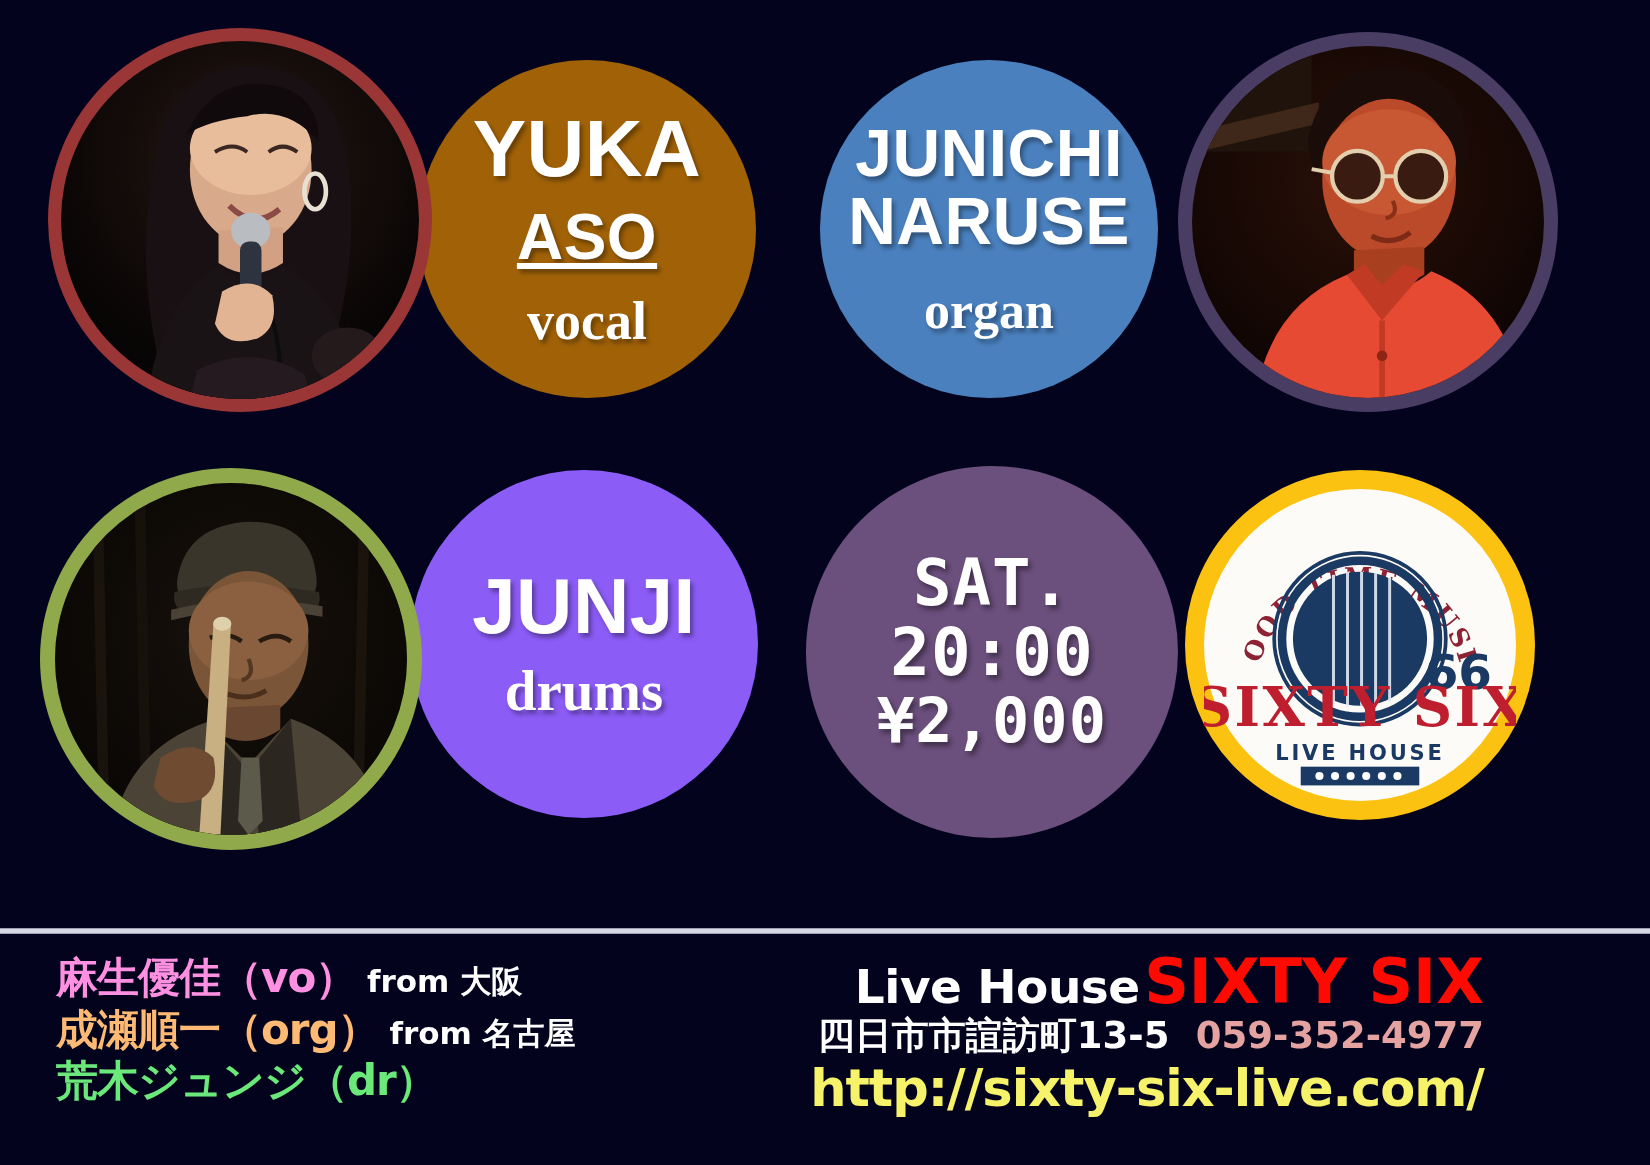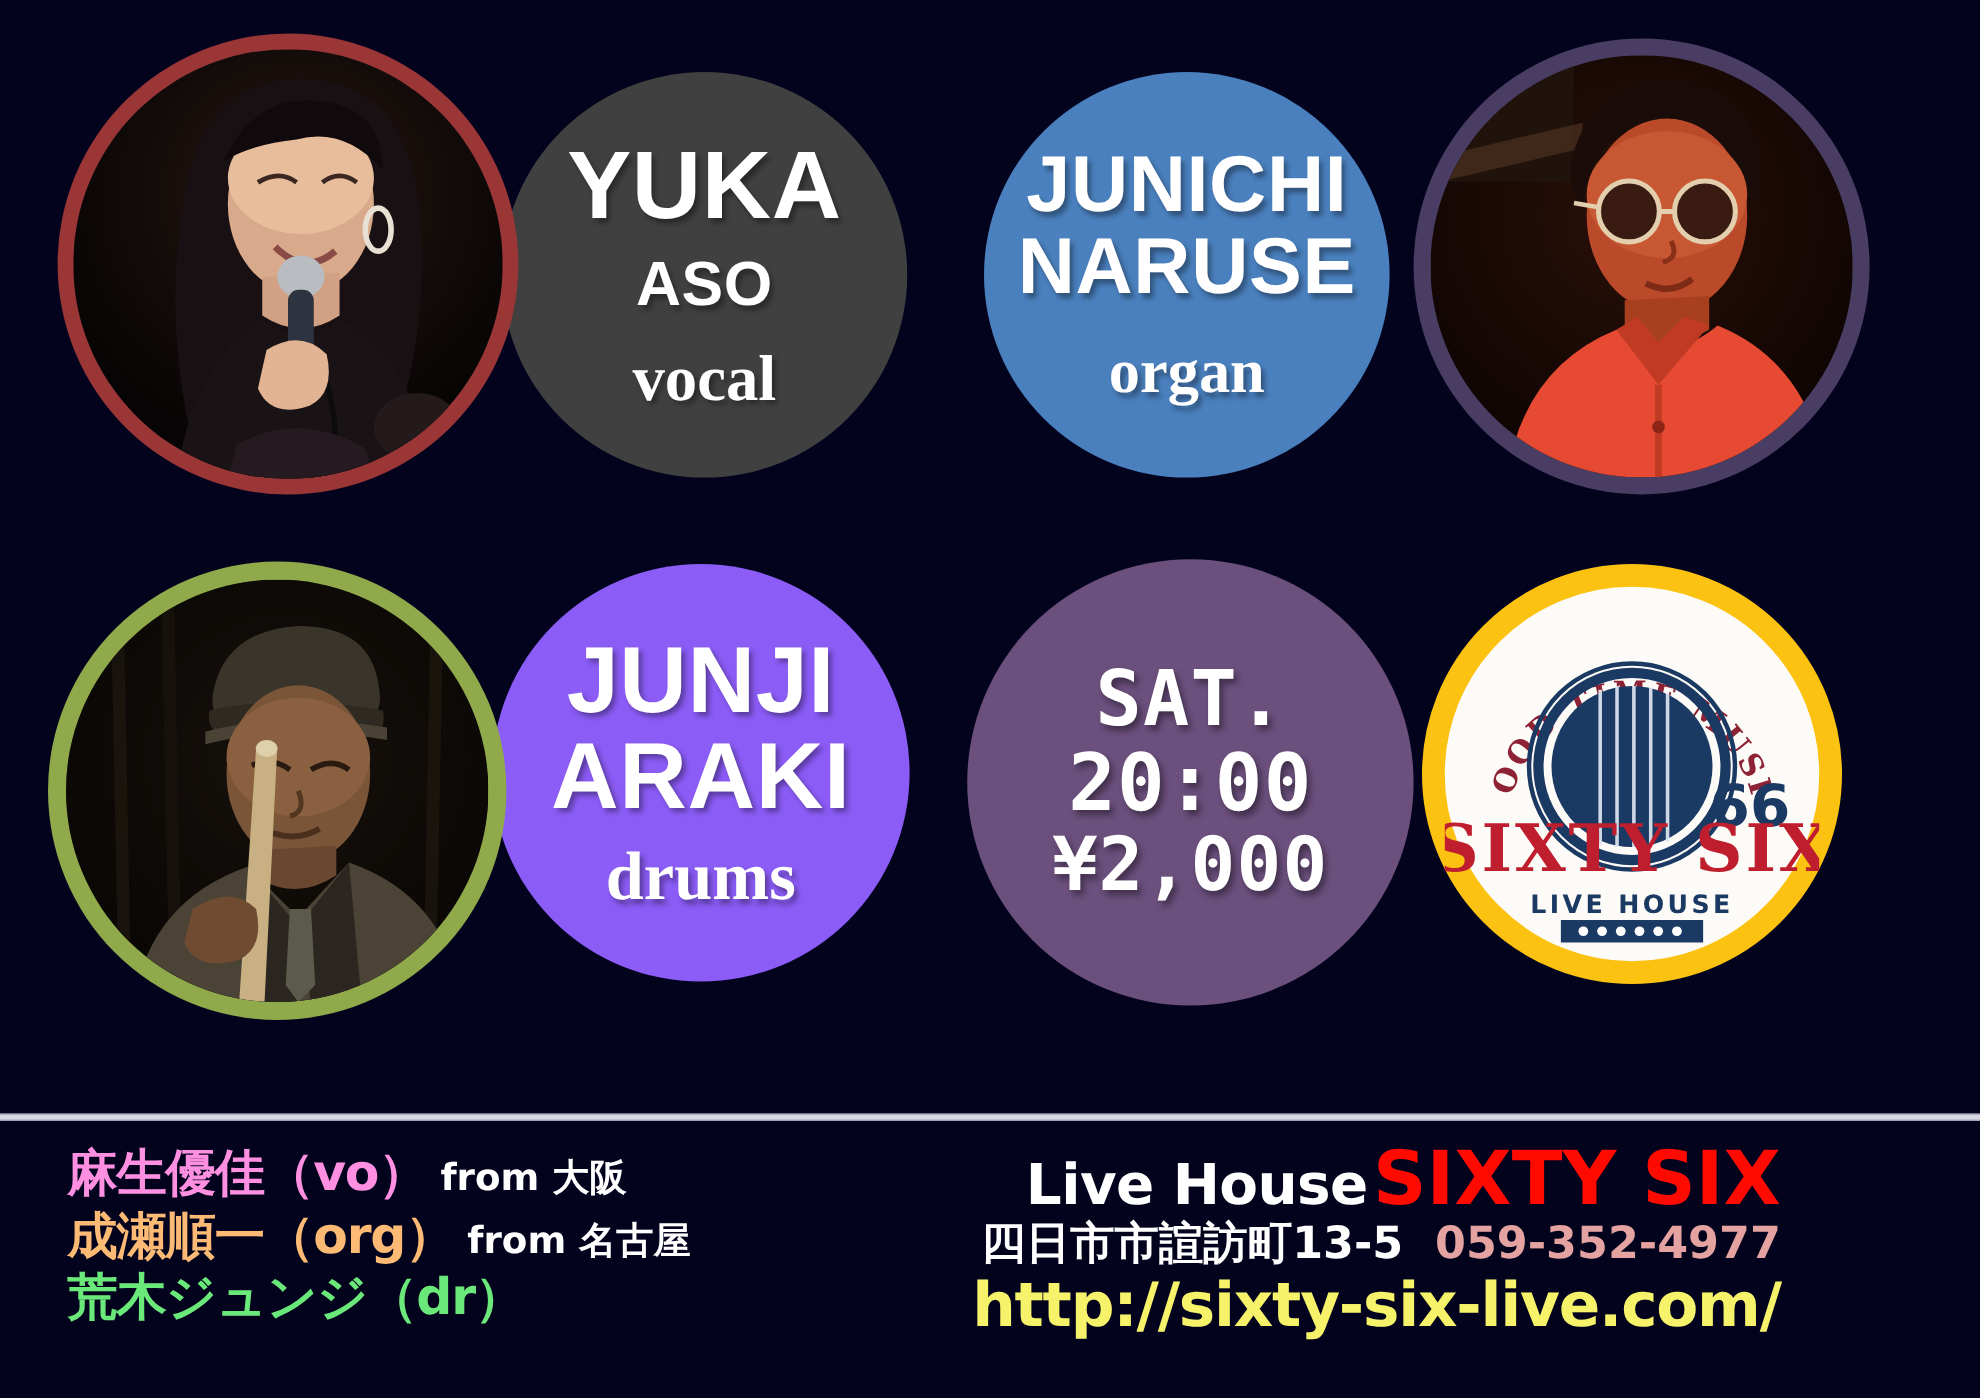--- a/index.html
+++ b/index.html
@@ -107,23 +107,23 @@
             font-family:"DejaVu Sans", sans-serif; }
   .v-url  { color:#F6F36A; font-weight:bold; font-size:51px; letter-spacing:-1px;
             line-height:1.1; margin-top:4px; white-space:nowrap;
             font-family:"DejaVu Sans", sans-serif; }
 </style>
 </head>
 <body>
 
 <div id="flyer">
 
-  <div class="circ namecirc" id="yuka-name-circle" style="left:418px; top:60px; width:338px; height:338px; background:#404040;">
+  <div class="circ namecirc" id="yuka-name-circle" style="left:418px; top:60px; width:338px; height:338px; background:#a16207;">
     <div class="nm-line" style="font-size:80px;">YUKA</div>
-    <div class="nm-line" style="font-size:52px; margin-top:18px;">ASO</div>
+    <div class="nm-line" style="font-size:64px; margin-top:18px;text-decoration:underline;">ASO</div>
     <div class="nm-role" style="font-size:54px; margin-top:26px;">vocal</div>
   </div>
 
   <div class="circ photocirc" id="yuka-photo" style="left:48px; top:28px; width:384px; height:384px; background:#9B3636;">
     <div class="photo-inner" style="inset:13px;">
       <svg class="ph-img" viewBox="0 0 100 100" preserveAspectRatio="xMidYMid slice">
         <defs>
           <radialGradient id="gy" cx="52%" cy="34%" r="62%">
             <stop offset="0%" stop-color="#2a1a14"></stop>
             <stop offset="60%" stop-color="#120b09"></stop>
@@ -201,21 +201,20 @@
         <path d="M18 100 Q22 74 44 65 Q56 74 68 64 Q90 73 94 100 Z" fill="#E64A32"></path>
         <path d="M44 65 L54 78 L66 64 L60 62 L54 68 L49 62 Z" fill="#c13a24"></path>
         <path d="M54 78 L54 100" stroke="#c13a24" stroke-width="1.6"></path>
         <circle cx="54" cy="88" r="1.5" fill="#8d2516"></circle>
       </svg>
     </div>
   </div>
 
   <div class="circ namecirc" id="junji-name-circle" style="left:410px; top:470px; width:348px; height:348px; background:#8b5cf6;">
     <div class="nm-line" style="font-size:78px;">JUNJI</div>
-    <div class="nm-line" style="font-size:78px; margin-top:4px;">ARAKI</div>
     <div class="nm-role" style="font-size:57px; margin-top:17px;">drums</div>
   </div>
 
   <div class="circ photocirc" id="junji-photo" style="left:40px; top:468px; width:382px; height:382px; background:#8FA94B;">
     <div class="photo-inner" style="inset:15px;">
       <svg class="ph-img" viewBox="0 0 100 100" preserveAspectRatio="xMidYMid slice">
         <defs>
           <radialGradient id="gd" cx="52%" cy="42%" r="68%">
             <stop offset="0%" stop-color="#221a12"></stop>
             <stop offset="55%" stop-color="#110c08"></stop>

